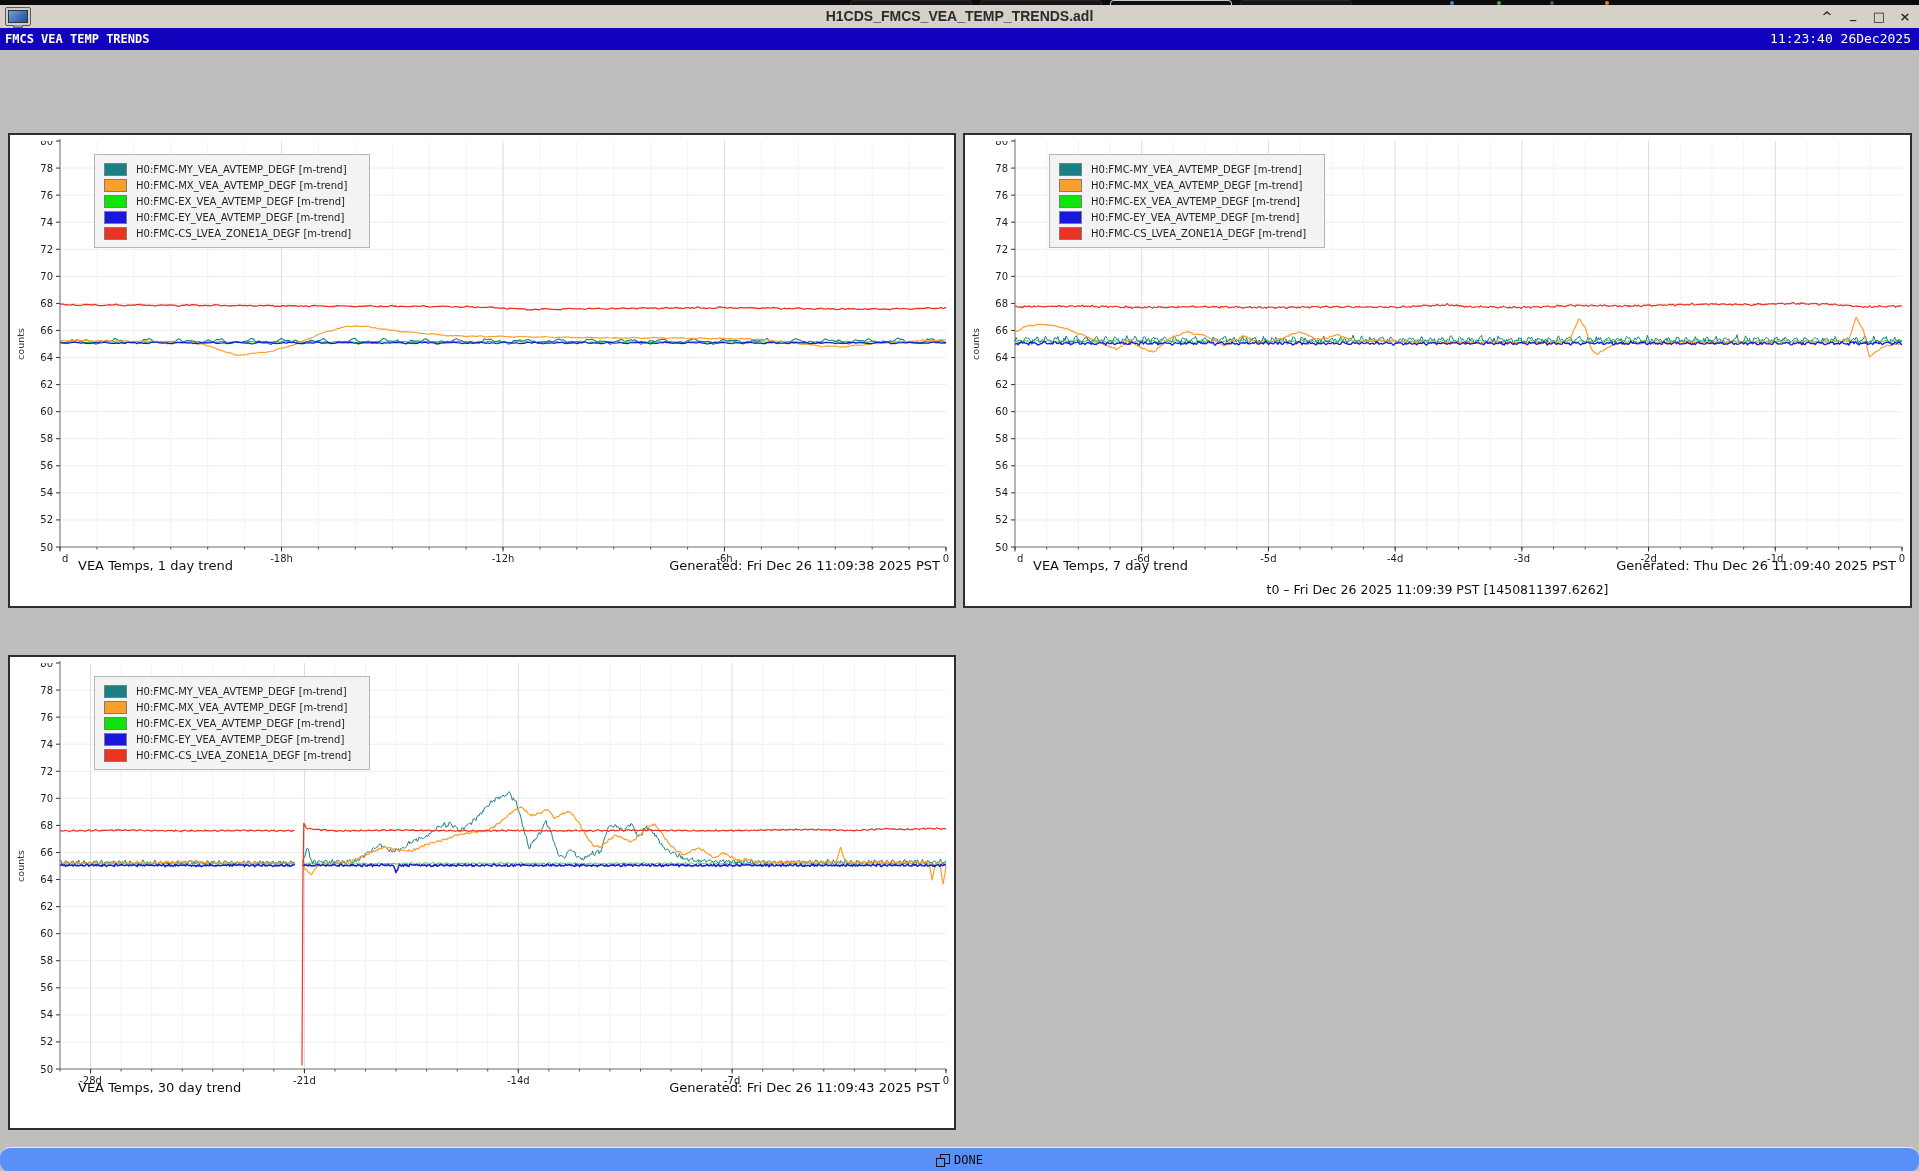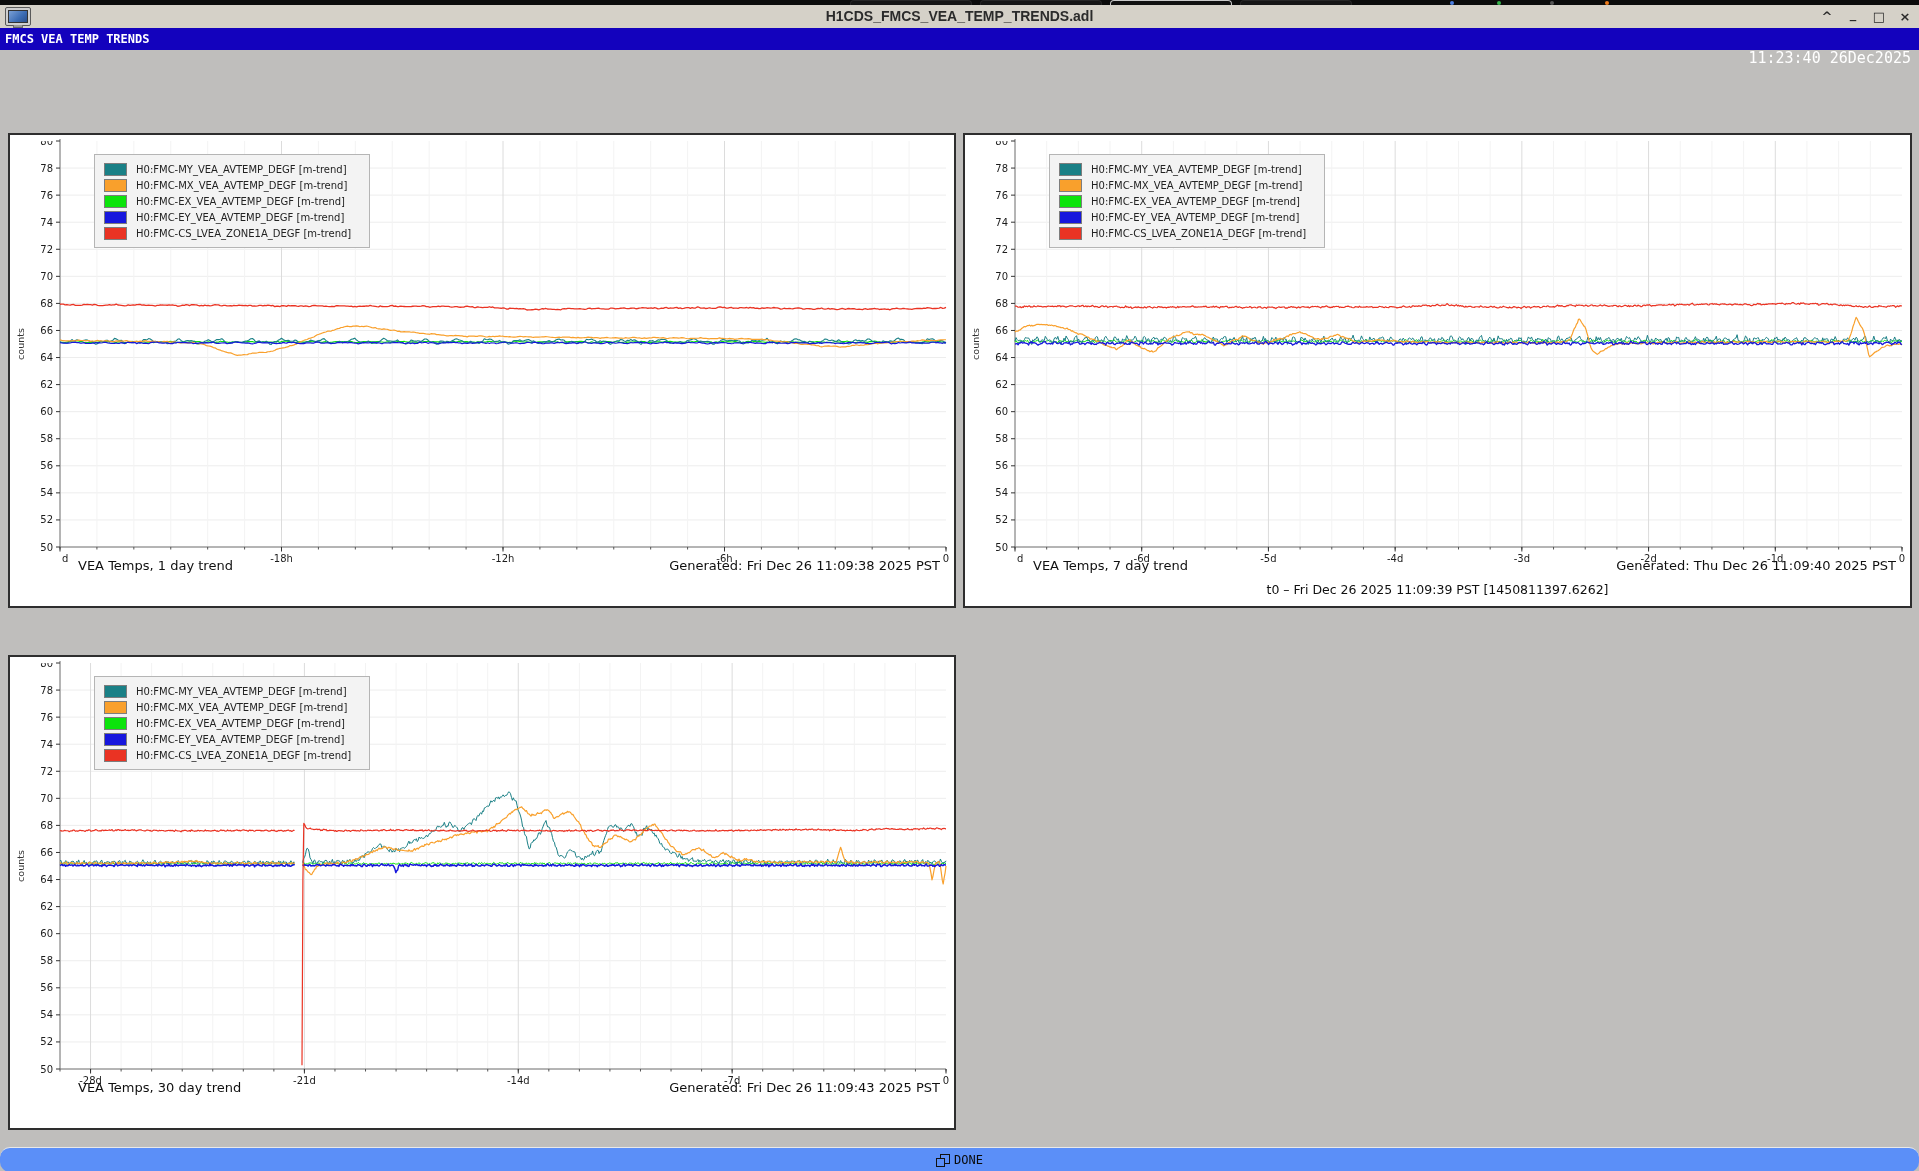--- a/index.html
+++ b/index.html
@@ -25,21 +25,21 @@
              font-family:"Liberation Sans",sans-serif;font-weight:bold;font-size:14px;color:#2b2b2b;}
   .win-controls{position:absolute;right:6px;top:0;height:23px;display:flex;align-items:center;gap:10px;}
   .win-controls span{display:inline-block;width:16px;text-align:center;font-weight:bold;color:#2a2a2a;
                      font-size:13px;font-family:"DejaVu Sans",sans-serif;cursor:default;}
   .ctrl-min{transform:translateY(-3px);}
   
   .menubar{position:absolute;left:0;top:28px;width:1919px;height:22px;background:#1302bd;}
   .menubar .stitle{position:absolute;left:5px;top:0;height:16px;line-height:22px;color:#ffffff;
                    font-family:"DejaVu Sans Mono",monospace;font-size:12px;font-weight:bold;}
   .menubar .clock{position:absolute;right:8px;top:0;height:22px;line-height:22px;color:#ffffff;
-                  font-family:"DejaVu Sans Mono",monospace;font-size:15px;margin-top:19px;}
+                  font-family:"DejaVu Sans Mono",monospace;font-size:13px;}
   
   .trend-heading{position:absolute;font-family:"DejaVu Sans Mono",monospace;font-size:11px;color:#101010;margin-top:44px;}
   #hd-day{left:12px;top:106px;}
   #hd-week{left:967px;top:106px;}
   #hd-month{left:12px;top:630px;}
   
   .panel{position:absolute;background:#ffffff;border:2px solid #2e2e2e;}
   #panel-day{left:8px;top:133px;width:944px;height:471px;}
   #panel-week{left:963px;top:133px;width:945px;height:471px;}
   #panel-month{left:8px;top:655px;width:944px;height:471px;}

